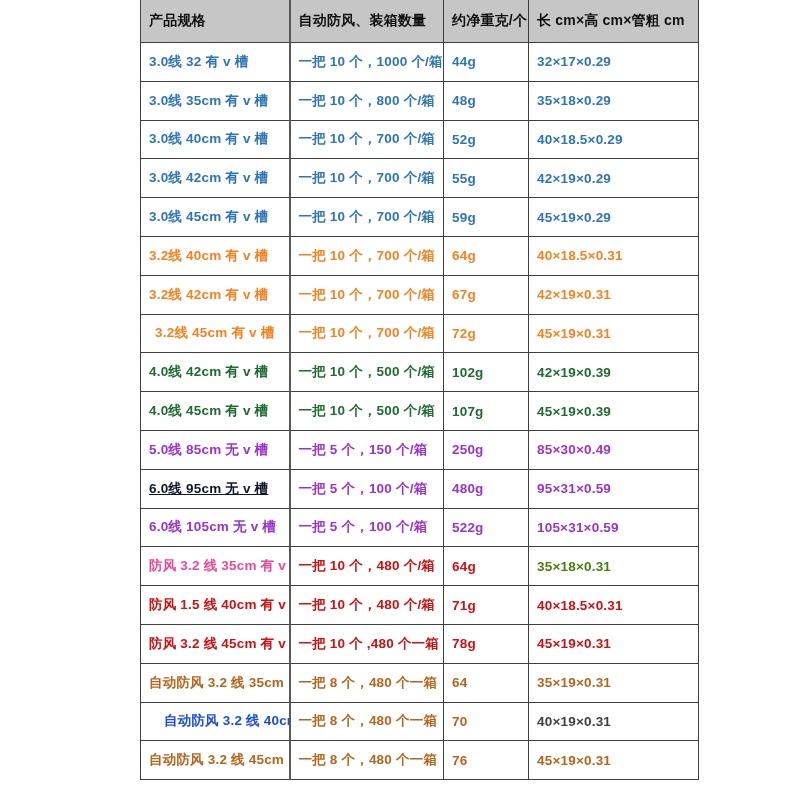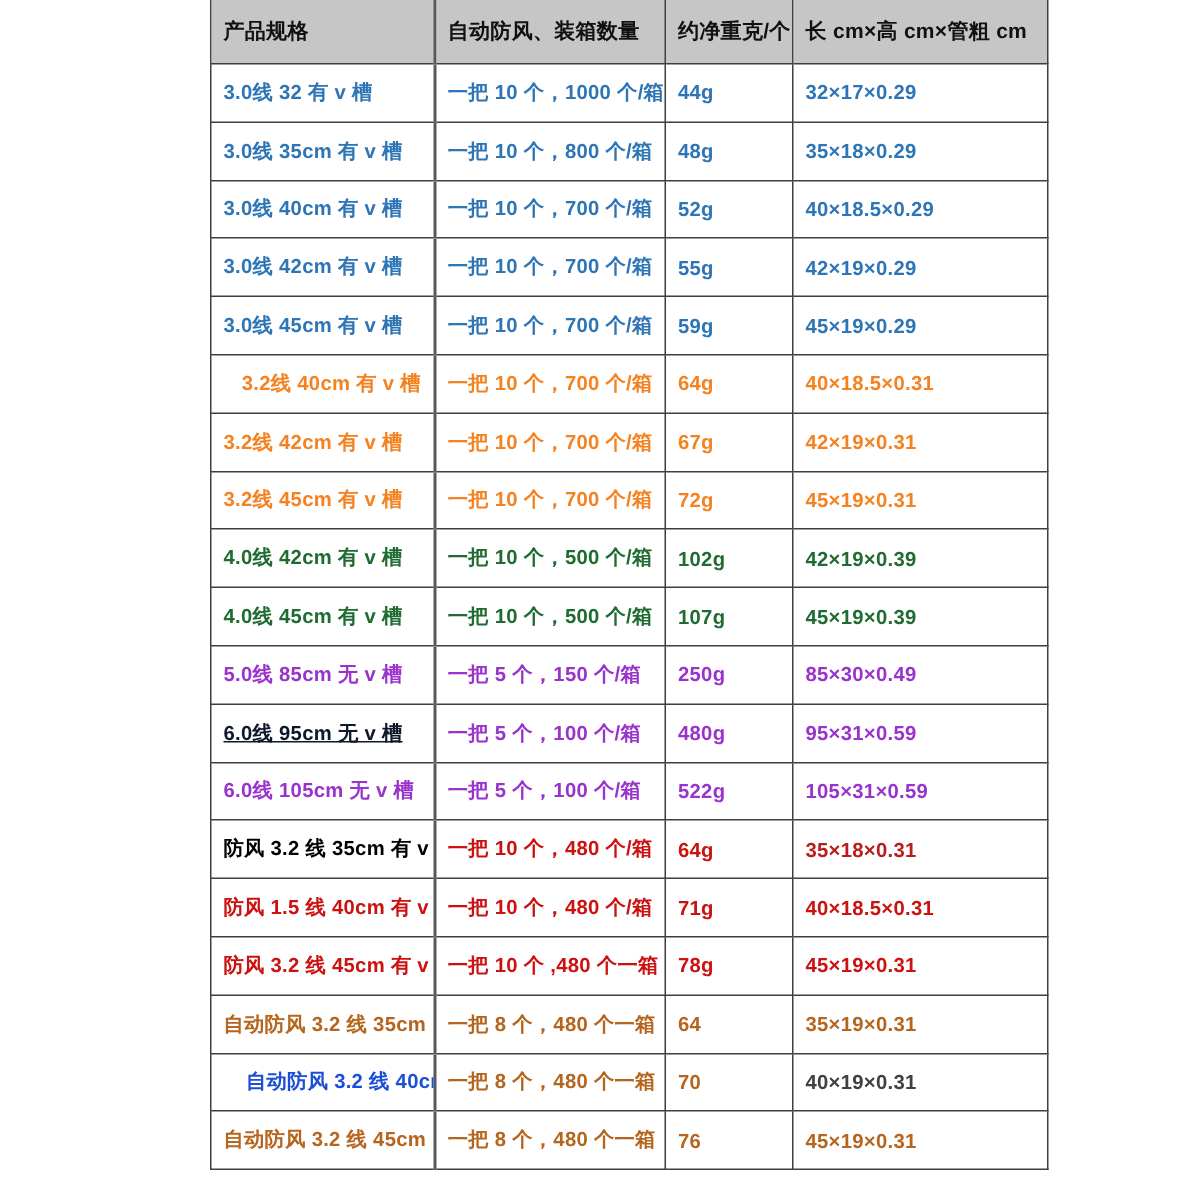--- a/index.html
+++ b/index.html
@@ -143,21 +143,21 @@
             <span class="cell-txt">一把 10 个，700 个/箱</span>
           </td>
           <td style="color: rgb(46, 117, 182);">
             <span class="cell-txt">59g</span>
           </td>
           <td style="color: rgb(46, 117, 182);">
             <span class="cell-txt">45×19×0.29</span>
           </td>
         </tr>
         <tr>
-          <td class="sep" style="color: rgb(245, 130, 32); text-align: right;">
+          <td class="sep" style="color: rgb(245, 130, 32);">
             <span class="cell-txt">3.2线 40cm 有 v 槽</span>
           </td>
           <td style="color: rgb(245, 130, 32);">
             <span class="cell-txt">一把 10 个，700 个/箱</span>
           </td>
           <td style="color: rgb(245, 130, 32);">
             <span class="cell-txt">64g</span>
           </td>
           <td style="color: rgb(245, 130, 32);">
             <span class="cell-txt">40×18.5×0.31</span>
@@ -171,21 +171,21 @@
             <span class="cell-txt">一把 10 个，700 个/箱</span>
           </td>
           <td style="color: rgb(245, 130, 32);">
             <span class="cell-txt">67g</span>
           </td>
           <td style="color: rgb(245, 130, 32);">
             <span class="cell-txt">42×19×0.31</span>
           </td>
         </tr>
         <tr>
-          <td class="sep" style="color: rgb(245, 130, 32);">
+          <td class="sep" style="color: rgb(245, 130, 32); text-align: center;">
             <span class="cell-txt">3.2线 45cm 有 v 槽</span>
           </td>
           <td style="color: rgb(245, 130, 32);">
             <span class="cell-txt">一把 10 个，700 个/箱</span>
           </td>
           <td style="color: rgb(245, 130, 32);">
             <span class="cell-txt">72g</span>
           </td>
           <td style="color: rgb(245, 130, 32);">
             <span class="cell-txt">45×19×0.31</span>
@@ -255,30 +255,30 @@
             <span class="cell-txt">一把 5 个，100 个/箱</span>
           </td>
           <td style="color: rgb(153, 51, 204);">
             <span class="cell-txt">522g</span>
           </td>
           <td style="color: rgb(153, 51, 204);">
             <span class="cell-txt">105×31×0.59</span>
           </td>
         </tr>
         <tr>
-          <td class="sep" style="color: #000000; margin-left: 20px;">
+          <td class="sep" style="color: #ec4899; margin-left: 20px;">
             <span class="cell-txt">防风 3.2 线 35cm 有 v</span>
           </td>
           <td style="color: rgb(204, 17, 17);">
             <span class="cell-txt">一把 10 个，480 个/箱</span>
           </td>
           <td style="color: rgb(204, 17, 17);">
             <span class="cell-txt">64g</span>
           </td>
-          <td style="color: #b91c1c;">
+          <td style="color: #4d7c0f;">
             <span class="cell-txt">35×18×0.31</span>
           </td>
         </tr>
         <tr>
           <td class="sep" style="color: rgb(204, 17, 17);">
             <span class="cell-txt">防风 1.5 线 40cm 有 v</span>
           </td>
           <td style="color: rgb(204, 17, 17);">
             <span class="cell-txt">一把 10 个，480 个/箱</span>
           </td>

